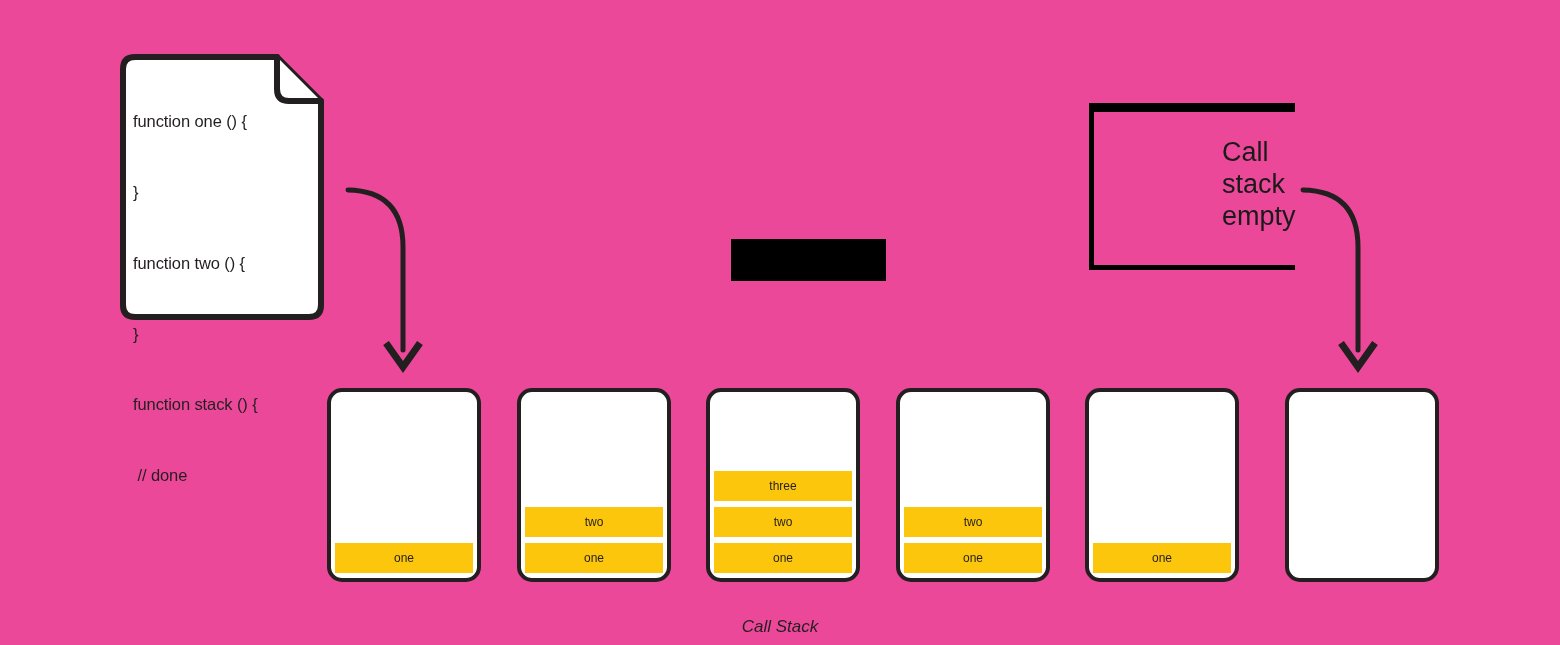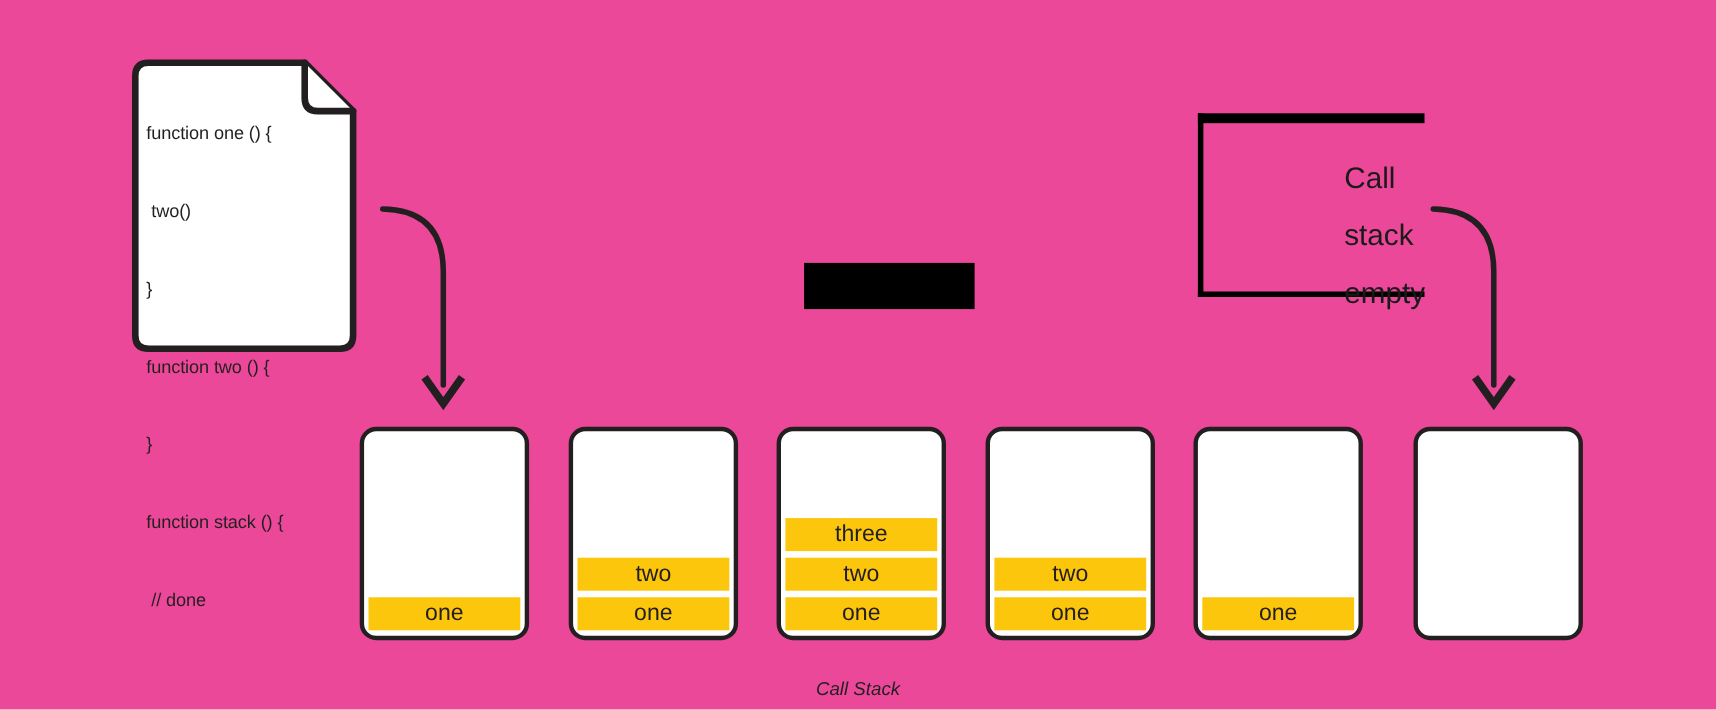--- a/index.html
+++ b/index.html
@@ -69,21 +69,21 @@
     width: 206px;
     height: 9px;
     background: #000000;
   }
   #empty-note-label {
     position: absolute;
     left: 1222px;
     top: 136px;
     width: 130px;
     font-size: 27px;
-    line-height: 52px;
+    line-height: 32px;
     color: #1a1a1a;
     white-space: pre-line;
   }
 
   
   .arrow-svg { position: absolute; overflow: visible; }
   #arrow-left  { left: 330px; top: 175px; }
   #arrow-right { left: 1285px; top: 175px; }
 
   
@@ -101,21 +101,21 @@
     justify-content: flex-end;
     align-items: center;
     padding-bottom: 5px;
     overflow: hidden;
   }
   .frame {
     width: 138px;
     height: 30px;
     background: #FCC60C;
     color: #231f20;
-    font-size: 21px;
+    font-size: 12px;
     display: flex;
     align-items: center;
     justify-content: center;
     margin-top: 6px;
     flex: 0 0 auto;
   }
 
   
   #caption {
     position: absolute;
@@ -133,21 +133,20 @@
 
 <div id="canvas">
 
   <div id="code-doc">
     <svg width="206" height="268" viewBox="0 0 206 268">
       <path d="M 16 4 L 158 4 L 202 48 L 202 252 Q 202 264 190 264 L 16 264 Q 4 264 4 252 L 4 16 Q 4 4 16 4 Z" fill="#ffffff" stroke="#231f20" stroke-width="6" stroke-linejoin="round"></path>
       <path d="M 158 4 L 158 36 Q 158 48 170 48 L 202 48" fill="#ffffff" stroke="#231f20" stroke-width="6" stroke-linejoin="round" stroke-linecap="round"></path>
     </svg>
     <div id="code-doc-text">
       <span class="code-line">function one () {</span>
-      <span class="code-line"> two()</span>
       <span class="code-line">}</span>
       <span class="code-line">function two () {</span>
       <span class="code-line">}</span>
       <span class="code-line">function stack () {</span>
       <span class="code-line"> // done</span>
       
       
     </div>
   </div>
 

